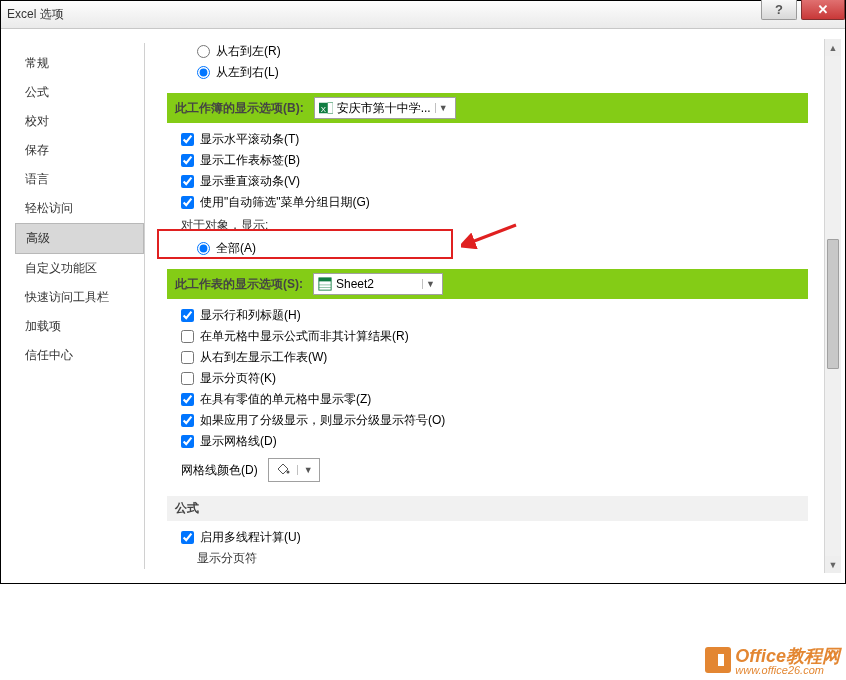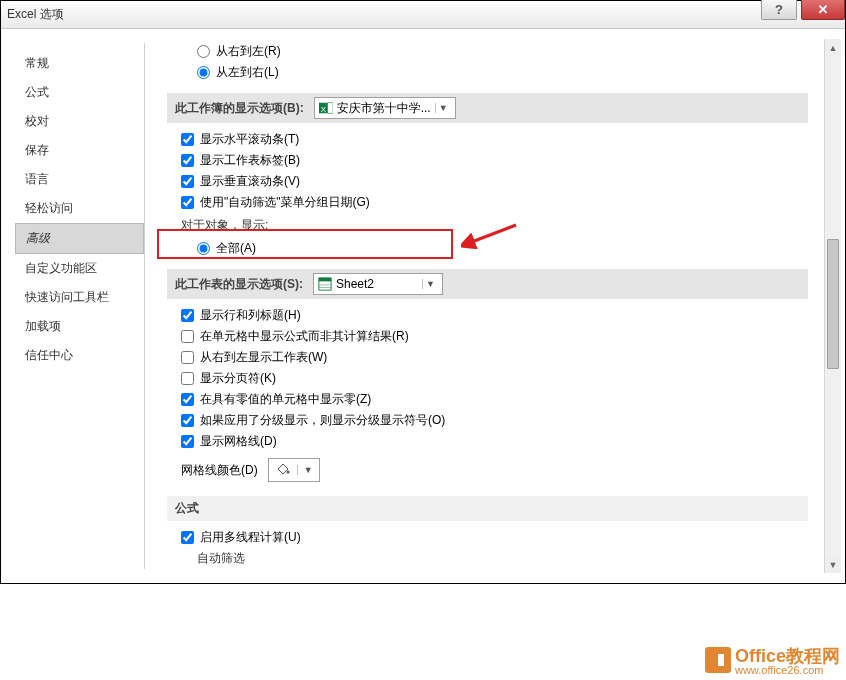--- a/index.html
+++ b/index.html
@@ -77,21 +77,20 @@
       margin: 14px 6px 14px 14px;
     }
     .side-item {
       padding: 6px 10px;
       color: #333;
       cursor: pointer;
     }
     .side-item.selected {
       background: #d8d8d8;
       border: 1px solid #b8b8b8;
-      font-style: italic;
     }
     .content-wrap {
       flex: 1;
       display: flex;
       overflow: hidden;
       padding: 10px 4px 10px 0;
     }
     .content {
       flex: 1;
       overflow-y: auto;
@@ -131,21 +130,21 @@
     .radio-row, .check-row {
       display: flex;
       align-items: center;
       margin: 4px 0 4px 30px;
       gap: 6px;
     }
     .check-row.lvl1 { margin-left: 14px; }
     .sec-row {
       display: flex;
       align-items: center;
-      background: #e5e5e5;
+      background: #84cc16;
       padding: 4px 8px;
       margin: 12px 0 8px 0;
       gap: 10px;
     }
     .sec-row .sec-label { font-weight: bold; color: #444; }
     .dropdown {
       display: flex;
       align-items: center;
       border: 1px solid #a0a0a0;
       background: #fff;
@@ -209,20 +208,21 @@
     .watermark {
       position: absolute;
       right: 6px;
       bottom: 4px;
       display: flex;
       align-items: center;
       gap: 4px;
       font-weight: bold;
       font-size: 18px;
       opacity: 0.9;
+      font-style: italic;
     }
     .watermark .rest { color: #e07a1c; }
     .watermark .sub { font-size: 11px; display: block; color: #e07a1c; font-weight: normal; margin-top: -4px; }
     .wm-icon {
       width: 26px; height: 26px;
       background: #e07a1c;
       display: flex; justify-content: center; align-items: center;
       color: #fff; font-weight: bold;
       border-radius: 3px;
     }
@@ -363,21 +363,21 @@
             </span>
             <span class="dd-arrow">▼</span>
           </div>
         </div>
 
         <div class="sec-title">公式</div>
         <div class="check-row lvl1" style="margin-top:8px">
           <input type="checkbox" checked="" style="">
           <span>启用多线程计算(U)</span>
         </div>
-        <div class="sub-label">自动筛选</div>
+        <div class="sub-label">显示分页符</div>
 
         <div class="redbox"></div>
         <svg class="red-arrow" viewBox="0 0 60 30">
           <defs>
             <marker id="ah" markerWidth="8" markerHeight="8" refX="2" refY="3" orient="auto">
               <path d="M0,0 L0,6 L6,3 z" fill="#e02020"></path>
             </marker>
           </defs>
           <line x1="55" y1="6" x2="8" y2="24" stroke="#e02020" stroke-width="3" marker-end="url(#ah)"></line>
         </svg>

